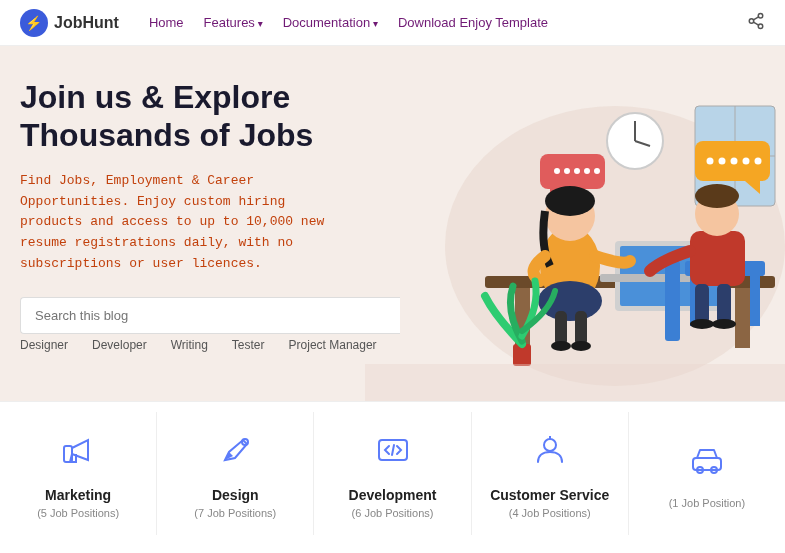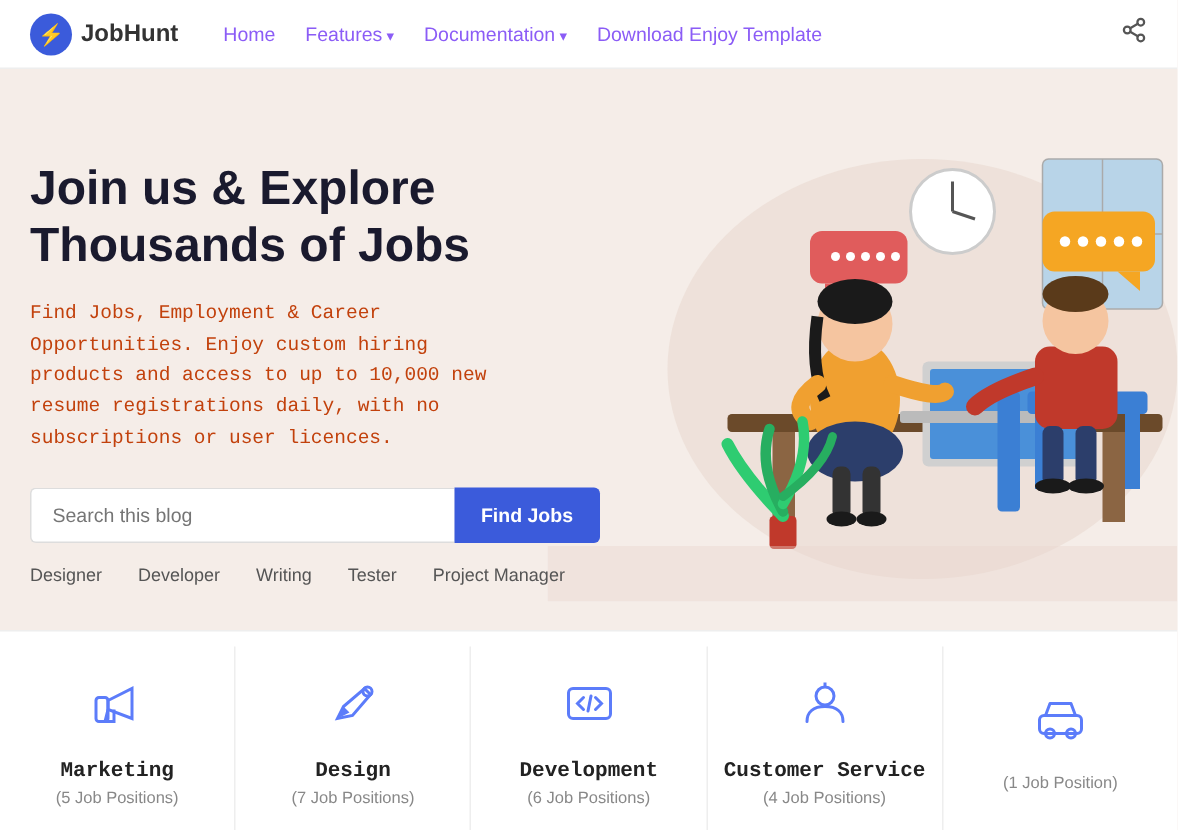--- a/index.html
+++ b/index.html
@@ -6,35 +6,35 @@
     body { font-family: Arial, sans-serif; width: 785px; overflow-x: hidden; background: #fff; }
 
     
     nav {
       display: flex; align-items: center; padding: 0 20px; height: 46px;
       background: #fff; border-bottom: 1px solid #eee;
     }
     .nav-logo { display: flex; align-items: center; gap: 6px; font-weight: bold; font-size: 16px; color: #333; margin-right: 30px; }
     .nav-logo-icon { width: 28px; height: 28px; background: #3b5bdb; border-radius: 50%; display: flex; align-items: center; justify-content: center; color: #fff; font-size: 14px; font-weight: bold; }
     .nav-links { display: flex; align-items: center; gap: 20px; flex: 1; }
-    .nav-link { font-size: 13px; color: #8b5cf6; cursor: pointer; text-decoration: none; }
+    .nav-link { font-size: 13px; color: #701a75; cursor: pointer; text-decoration: none; }
     .nav-link-with-arrow::after { content: ' ▾'; font-size: 10px; }
     .nav-share { margin-left: auto; font-size: 16px; color: #555; cursor: pointer; }
 
     
     .hero {
       background: #f5ede8;
       position: relative; overflow: hidden;
-      min-height: 355px; padding: 60px 20px 30px 20px;
+      min-height: 355px; padding: 32px 20px 30px 20px;
       display: flex; align-items: flex-start;
     }
     .hero-content { width: 380px; z-index: 2; }
     .hero-title { font-size: 32px; font-weight: bold; color: #1a1a2e; line-height: 1.2; margin-bottom: 16px; }
     .hero-desc { font-size: 13px; color: #c2410c; line-height: 1.6; margin-bottom: 22px; max-width: 330px; font-family: Liberation Mono, monospace; }
-    .hero-search { display: flex; gap: 0; margin-bottom: 14px; }
+    .hero-search { display: flex; gap: 0; margin-bottom: 4px; }
     .hero-search input {
       flex: 1; padding: 10px 14px; border: 1px solid #ddd; border-right: none;
       font-size: 13px; color: #999; outline: none; border-radius: 4px 0 0 4px;
     }
     .hero-search button {
       background: #3b5bdb; color: #fff; border: none; padding: 10px 18px;
       font-size: 13px; cursor: pointer; border-radius: 0 4px 4px 0; font-weight: 600;
     }
     .hero-tags { display: flex; gap: 24px; }
     .hero-tag { font-size: 12px; color: #555; cursor: pointer; }
@@ -50,21 +50,21 @@
 
     
     .categories { display: flex; padding: 10px 0; background: #fff; border-top: 1px solid #eee; }
     .cat-card {
       flex: 1; display: flex; flex-direction: column; align-items: center; justify-content: center;
       padding: 20px 10px 16px; border-right: 1px solid #eee; text-align: center;
       cursor: pointer;
     }
     .cat-card:last-child { border-right: none; }
     .cat-icon { color: #5c7cfa; font-size: 28px; margin-bottom: 12px; }
-    .cat-name { font-size: 14px; font-weight: 600; color: #222; margin-bottom: 4px; font-family: Liberation Mono, monospace; }
+    .cat-name { font-size: 14px; font-weight: 600; color: #222; margin-bottom: 4px; }
     .cat-positions { font-size: 11px; color: #888; }
   </style>
 </head>
 <body>
 
 <nav>
   <div class="nav-logo">
     <div class="nav-logo-icon">
       <span>⚡</span>
     </div>
@@ -89,21 +89,20 @@
 
 <section class="hero">
   <div class="hero-content">
     <h1 class="hero-title">
       <span>Join us &amp; Explore</span><br>
       <span>Thousands of Jobs</span>
     </h1>
     <p class="hero-desc">Find Jobs, Employment &amp; Career Opportunities. Enjoy custom hiring products and access to up to 10,000 new resume registrations daily, with no subscriptions or user licences.</p>
     <div class="hero-search">
       <input type="text" placeholder="Search this blog" style="">
-      <button>Find Jobs</button>
     </div>
     <div class="hero-tags">
       <span class="hero-tag">Designer</span>
       <span class="hero-tag">Developer</span>
       <span class="hero-tag">Writing</span>
       <span class="hero-tag">Tester</span>
       <span class="hero-tag">Project Manager</span>
     </div>
   </div>
 

